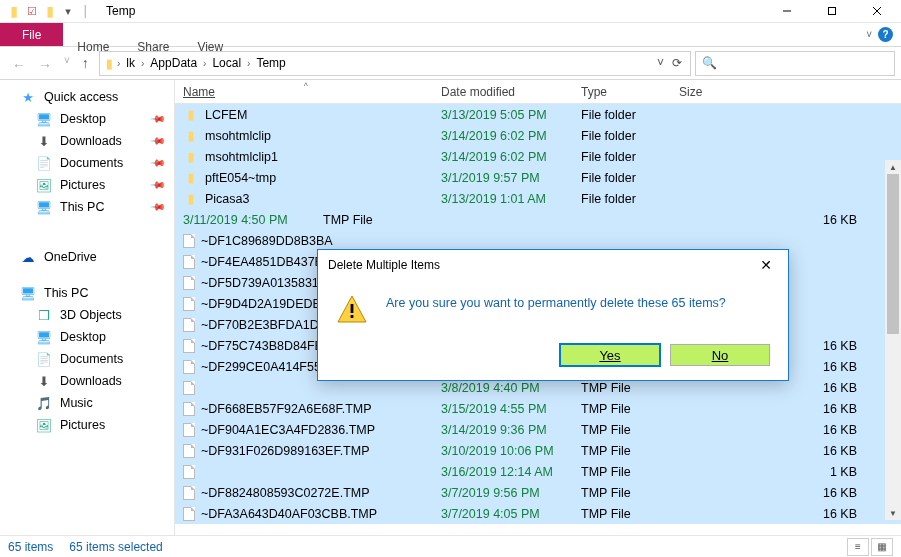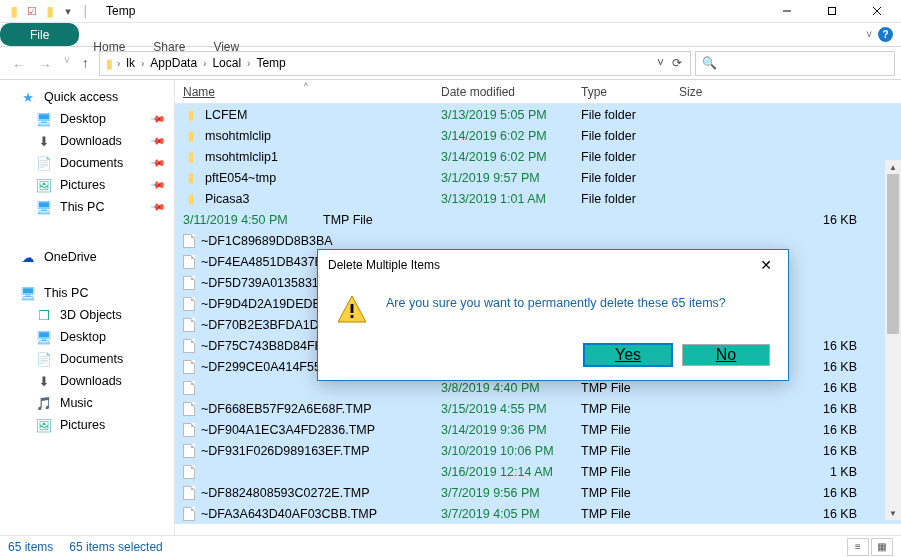--- a/index.html
+++ b/index.html
@@ -10,21 +10,21 @@
   .tb-icons { display:flex; gap:2px; align-items:center; padding:0 4px;}
   .tb-icon { width:16px; height:16px; display:flex; align-items:center; justify-content:center; font-size:11px;}
   .folder-glyph { color:#ffd768; font-size:14px; }
   .tb-title { font-size: 12px; margin-left: 8px; color:#000;}
   .tb-ctrls { margin-left:auto; display:flex;}
   .tb-btn { width:45px; height:22px; display:flex; align-items:center; justify-content:center; color:#222; font-size:11px;}
   .tb-btn svg { width:10px; height:10px; }
 
   
   .ribbon { height: 24px; display:flex; align-items:stretch; border-bottom:1px solid #d9d9d9; background:#fff;}
-  .ribbon-file { background:#0f766e; color:#fff; padding:0 30px; font-size:12px; display:flex; align-items:center;border-radius:10px;}
+  .ribbon-file { background:#be185d; color:#fff; padding:0 22px; font-size:12px; display:flex; align-items:center;}
   .ribbon-tab { padding:0 14px; font-size:12px; color:#444; display:flex; align-items:center;margin-top:24px;}
   .ribbon-help { margin-left:auto; display:flex; align-items:center; gap:6px; padding-right:8px;}
   .help-circle { background:#1979ca; color:#fff; width:15px; height:15px; border-radius:50%; display:flex; align-items:center; justify-content:center; font-size:10px; font-weight:bold;}
   .chev-down { color:#666; font-size:10px;}
 
   
   .addrbar { height: 33px; display:flex; align-items:center; padding: 3px 6px; gap:4px; border-bottom:1px solid #d9d9d9;}
   .nav-arrows { display:flex; gap:12px; padding:0 6px;}
   .nav-arrow { color:#aaa; font-size:14px;}
   .nav-arrow.dark { color:#555;}
@@ -88,21 +88,21 @@
   .varr.top{top:0;} .varr.bot{bottom:0;}
 
   
   .dialog { position:absolute; left:317px; top:249px; width:472px; border:1px solid #1979ca; background:#fff; box-shadow:0 4px 18px rgba(0,0,0,0.25); z-index:10;}
   .dlg-title { height:30px; display:flex; align-items:center; padding:0 10px; font-size:12px; color:#000; background:#fff;}
   .dlg-close { margin-left:auto; font-size:14px; padding:0 6px;}
   .dlg-body { padding:14px 18px 18px 18px; display:flex; gap:18px; align-items:flex-start; background:#fff;}
   .warn-ico { width:32px; height:32px; }
   .dlg-msg { font-size:12.5px; color:#1363b1; padding-top:2px;}
   .dlg-btns { padding:0 18px 14px 0; display:flex; justify-content:flex-end; gap:10px;}
-  .dlg-btn { width:88px; height:22px; font-size:16px; background:#14b8a6; border:1px solid #adadad; display:flex; align-items:center; justify-content:center;}
+  .dlg-btn { width:100px; height:22px; font-size:13px; background:#bef264; border:1px solid #adadad; display:flex; align-items:center; justify-content:center;}
   .dlg-btn.default { outline:2px solid #0078d7; outline-offset:-1px;}
   .dlg-btn u { text-decoration: underline; }
 </style>
 </head>
 <body>
 
 <div class="titlebar">
   <div class="tb-icons">
     <span class="tb-icon folder-glyph">▮</span>
     <span class="tb-icon" style="color:#c64242;">☑</span>

